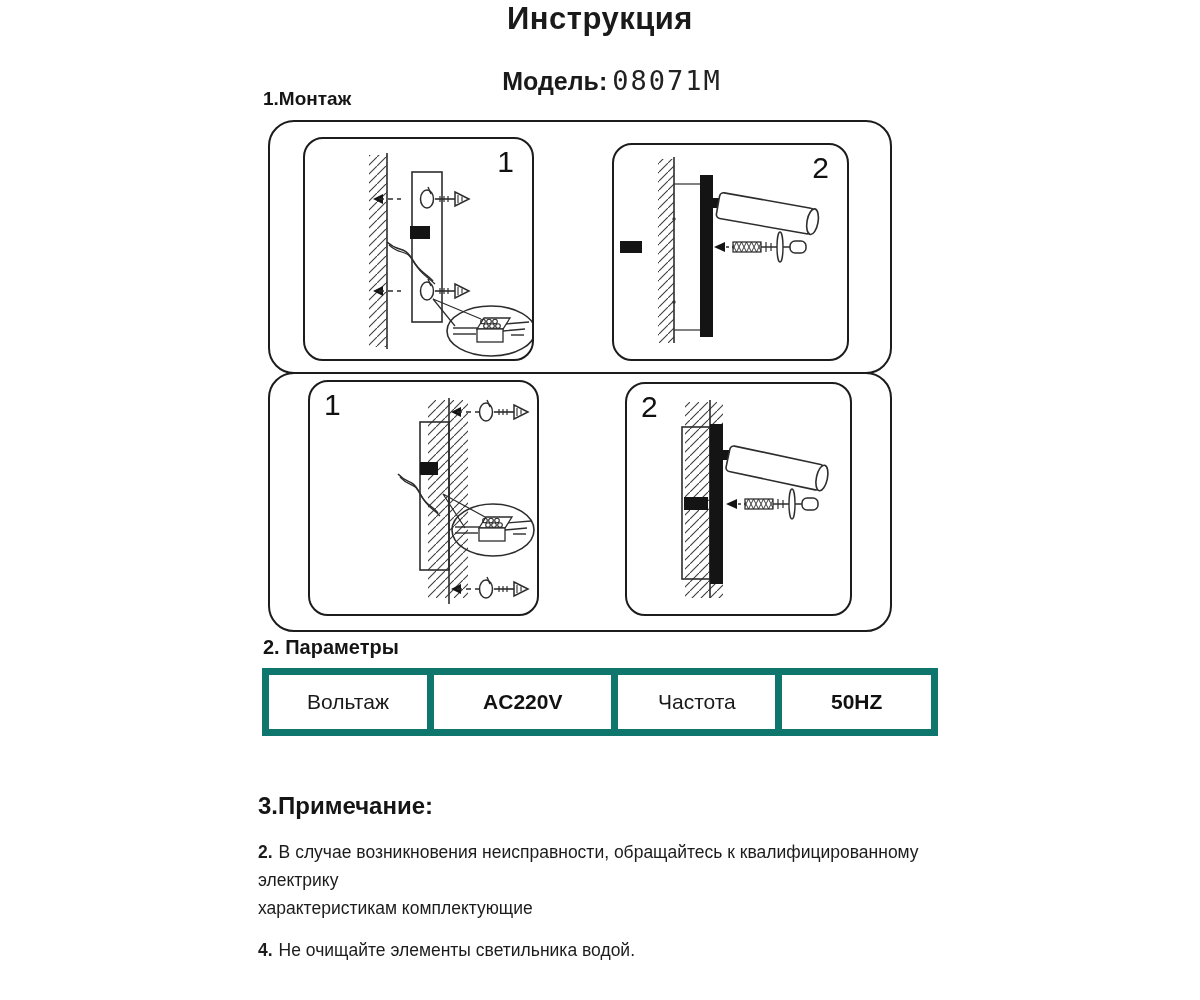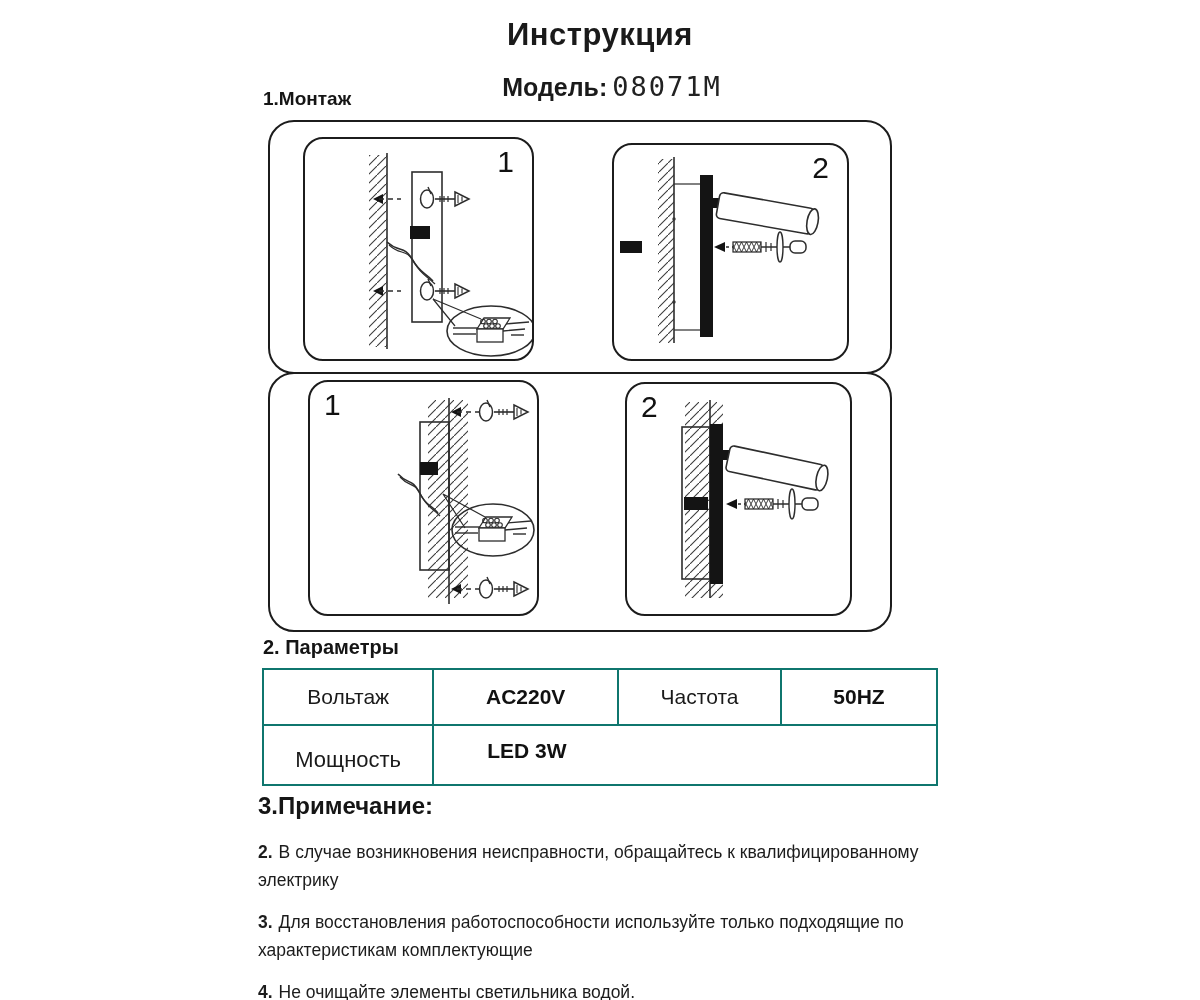--- a/index.html
+++ b/index.html
@@ -3,23 +3,23 @@
 <meta charset="utf-8">
 <style>
   html,body{margin:0;padding:0;}
   body{
     width:1200px;height:1000px;position:relative;overflow:hidden;
     background:#ffffff;color:#1a1a1a;
     font-family:"Liberation Sans", sans-serif;
   }
   .abs{position:absolute;}
   
-  .hdr{left:0;top:16px;width:1200px;text-align:center;}
+  .hdr{left:0;top:0;width:1200px;text-align:center;}
   .title{font-size:31px;font-weight:bold;letter-spacing:0.5px;margin-top:1px;}
-  .model-line{margin-top:18px;padding-left:24px;}
+  .model-line{margin-top:28px;padding-left:24px;}
   .model-label{font-size:25px;font-weight:bold;}
   .model-value{font-size:27px;font-weight:400;margin-left:5px;
     font-family:"DejaVu Sans Mono", monospace;letter-spacing:2px;color:#222;}
   
   .sec{font-weight:bold;color:#151515;}
   .sec1{left:263px;top:88px;font-size:19px;}
   .sec2{left:263px;top:636px;font-size:20px;}
   .sec3{left:258px;top:792px;font-size:24px;}
   
   .panel{border:2px solid #1c1c1c;border-radius:26px;background:#fff;}
@@ -29,21 +29,21 @@
   .iA1{left:33px;top:15px;width:227px;height:220px;}
   .iA2{left:342px;top:21px;width:233px;height:214px;}
   .iB1{left:38px;top:6px;width:227px;height:232px;}
   .iB2{left:355px;top:8px;width:223px;height:230px;}
   .inner svg{position:absolute;left:0;top:0;}
   .step-num{position:absolute;font-size:30px;font-weight:400;color:#111;line-height:1;}
   .num-tr{right:18px;top:8px;}
   .num-tl{left:14px;top:8px;}
   
   .ptable{left:262px;top:668px;width:676px;border-collapse:collapse;}
-  .ptable td{border:2px solid #0f766e;padding:8px;margin-top:34px;}
+  .ptable td{border:7px solid #0f766e;padding:8px;margin-top:34px;}
   .cell{display:flex;align-items:center;justify-content:center;}
   .r1{height:38px;}
   .r2{height:37px;}
   .lbl{font-size:21px;font-weight:400;color:#1a1a1a;}
   .val{font-size:21px;font-weight:bold;color:#111;}
   .cell-power{align-items:flex-end;padding-bottom:1px;font-size:22px;}
   .led-wrap{display:flex;align-items:flex-start;padding-top:5px;}
   .led-inner{width:169px;text-align:center;}
   
   .notes{left:258px;top:824px;width:700px;font-size:17.5px;color:#1c1c1c;}
@@ -215,40 +215,27 @@
     <td style="width:198px">
           <div class="cell r1 val">AC220V</div>
         </td>
     <td style="width:169px">
           <div class="cell r1 lbl">Частота</div>
         </td>
     <td style="width:169px">
           <div class="cell r1 val">50HZ</div>
         </td>
   </tr>
-  <tr>
-    <td>
-          <div class="cell r2 lbl cell-power">Мощность</div>
-        </td>
-    <td colspan="3">
-      <div class="r2 val led-wrap">
-        <span class="led-inner">LED 3W</span>
-      </div>
-    </td>
-  </tr>
 </tbody>
   </table>
 
 <div class="abs sec sec3">3.Примечание:</div>
 
 <div class="abs notes">
   <div class="note-line note-gap">
     <span class="nnum">2.</span><span>В случае возникновения неисправности, обращайтесь к квалифицированному</span>
   </div>
   <div class="note-line">электрику</div>
-  <div class="note-line note-gap">
-    <span class="nnum">3.</span><span>Для восстановления работоспособности используйте только подходящие по</span>
-  </div>
   <div class="note-line">характеристикам комплектующие</div>
   <div class="note-line note-gap">
     <span class="nnum">4.</span><span>Не очищайте элементы светильника водой.</span>
   </div>
 </div>
 
 </body></html>

